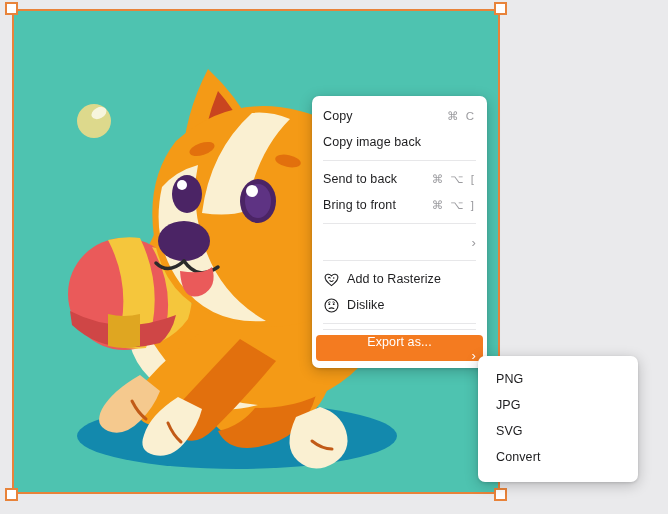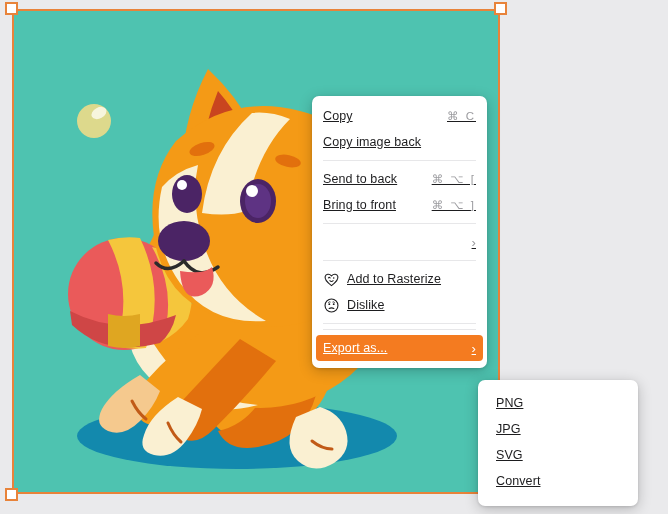--- a/index.html
+++ b/index.html
@@ -72,21 +72,20 @@
     display: flex;
     align-items: center;
     height: 26px;
     padding: 0 11px 0 11px;
     font-size: 12.5px;
     color: #1d1d1f;
     letter-spacing: .1px;
     cursor: default;
     position: relative;
     box-sizing: border-box;
-    text-decoration: underline;
   }
   .mi .lbl { white-space: nowrap; }
   .mi .sc {
     margin-left: auto;
     color: #9b9b9f;
     font-size: 11.5px;
     letter-spacing: 2px;
   }
   .mi .chev {
     margin-left: auto;
@@ -102,33 +101,34 @@
     flex: 0 0 auto;
     display: block;
   }
   .mi.highlight {
     background: #f47b20;
     color: #ffffff;
     border-radius: 4px;
     margin: 0 4px;
     padding: 0 7px;
     width: calc(100% - 8px);
+    flex-direction: column;
   }
   .mi.highlight .chev { color: #ffffff; }
   .sep {
     height: 1px;
     background: #e7e7e9;
     margin: 5px 11px;
   }
 
   
   #export-submenu {
     position: absolute;
     left: 478px;
-    top: 380px;
+    top: 356px;
     width: 160px;
     background: #ffffff;
     border-radius: 7px;
     box-shadow: 0 3px 14px rgba(0,0,0,.22), 0 1px 3px rgba(0,0,0,.12);
     padding: 10px 0 12px 0;
     box-sizing: border-box;
     z-index: 30;
   }
   #export-submenu .mi { height: 26px; padding: 0 18px; }
 </style>

